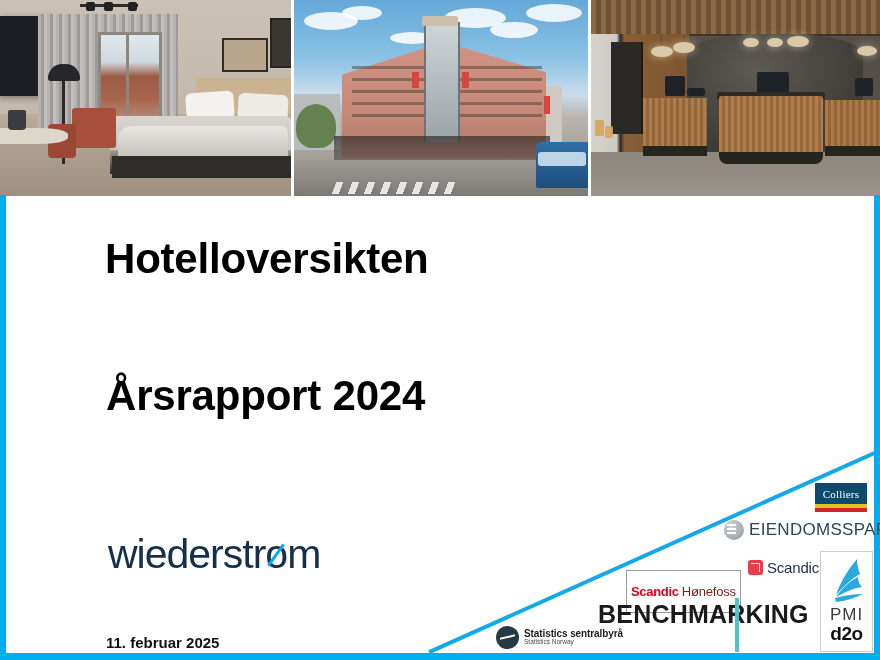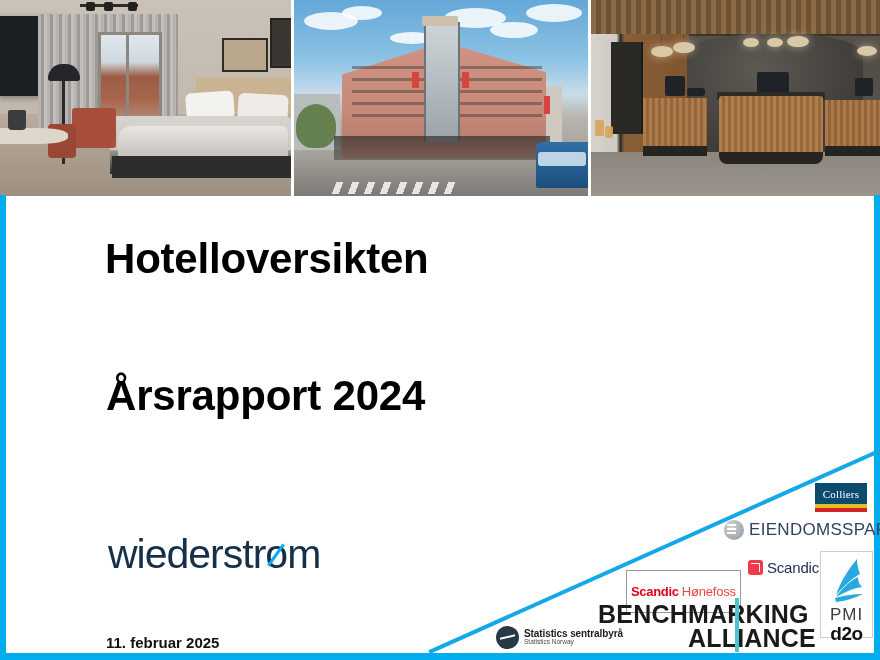--- a/index.html
+++ b/index.html
@@ -388,42 +388,42 @@
   .hot-dotcom {
     font-size:6px; color:#1F2B50; align-self:flex-end; margin-bottom:2px;
   }
 
   .logo-scandic {
     position:absolute; left:626px; top:570px;
     border:1px solid #9a9a9a; background:#ffffff;
     padding:13px 4px; display:flex; align-items:center; gap:3px;
   }
   .sc-red { font-size:13px; font-weight:700; color:#E2001A; letter-spacing:-0.3px; }
-  .sc-dark { font-size:13px; font-weight:400; color:#ef4444; letter-spacing:-0.2px; }
+  .sc-dark { font-size:13px; font-weight:400; color:#7f1d1d; letter-spacing:-0.2px; }
 
   .logo-benchmarking {
     position:absolute; left:598px; top:600px; width:218px; height:52px;
   }
   .bm-line1 {
     position:absolute; left:0; top:0; width:218px;
     text-align:left; font-size:25px; font-weight:700; color:#1a1a1a;
     letter-spacing:0.2px; white-space:nowrap;
   }
   .bm-line2 {
     position:absolute; left:0; top:24px; width:218px;
     text-align:right; font-size:25px; font-weight:700; color:#1a1a1a;
     letter-spacing:0.2px; white-space:nowrap;
   }
   .bm-bar {
     position:absolute; left:137px; top:-2px; width:4px; height:54px;
     background:#4CC4CE;
   }
 
   .logo-pmi {
-    position:absolute; left:820px; top:551px; width:53px; height:87px;
+    position:absolute; left:820px; top:551px; width:53px; height:101px;
     border:1px solid #cfcfcf; background:#ffffff;
     display:flex; flex-direction:column; align-items:center; justify-content:flex-start;
     padding-top:5px; box-sizing:border-box;
   }
   .pmi-sail {
     width:40px; height:47px; position:relative;
   }
   .pmi-text {
     font-size:17px; color:#3d3d3d; letter-spacing:1px; font-weight:400; line-height:1;
     margin-top:2px;
@@ -586,21 +586,20 @@
     <div class="hot-dotcom">.com</div>
   </div>
 
   <div class="logo-scandic">
     <span class="sc-red">Scandic</span>
     <span class="sc-dark">Hønefoss</span>
   </div>
 
   <div class="logo-benchmarking">
     <div class="bm-line1">BENCHMARKING</div>
-    <div class="bm-line2">ALLIANCE</div>
     <div class="bm-bar"></div>
   </div>
 
   <div class="logo-pmi">
     <div class="pmi-sail">
       <svg viewBox="0 0 40 47" width="40" height="47" aria-hidden="true">
         <path d="M30 2 C20 14 13 26 9 38 C16 30 24 22 33 17 C31 12 30 7 30 2 Z" fill="#29A9E0"></path>
         <path d="M31 20 C23 24 15 31 9 40 C18 35 27 31 35 30 C32 27 31 24 31 20 Z" fill="#29A9E0"></path>
         <path d="M8 41 C16 39 26 37 36 37 C28 41 18 44 9 45 Z" fill="#29A9E0"></path>
       </svg>

